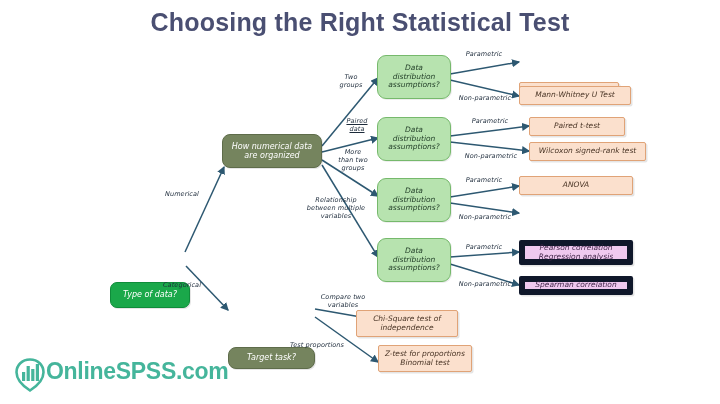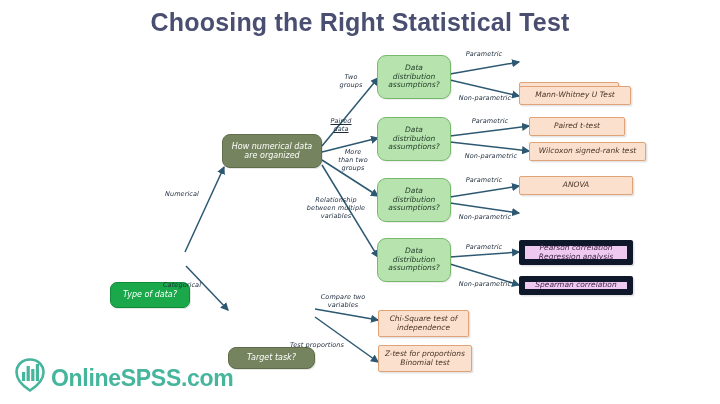--- a/index.html
+++ b/index.html
@@ -119,22 +119,21 @@
     white-space: pre-line;
     letter-spacing: 0.1px;
   }
 
   
   #logo {
     position: absolute;
     left: 14px;
     top: 358px;
     display: flex;
-    align-items: flex-end;
-    gap: 5px;
+    align-items: flex-start;
   }
   #logo-text {
     font-family: "Liberation Sans", sans-serif;
     font-size: 23px;
     font-weight: bold;
     color: #45b59b;
     letter-spacing: -0.3px;
   }
 </style>
 </head>
@@ -206,33 +205,33 @@
 
   <div class="node result" style="left:529px; top:142px; width:117px; height:19px;">Wilcoxon signed-rank test</div>
   <div class="node result" style="left:529px; top:117px; width:96px; height:19px;">Paired t-test</div>
 
   <div class="node result" style="left:519px; top:176px; width:114px; height:19px;font-style:italic;">ANOVA</div>
 
   <div class="node result-purple" style="left:519px; top:240px; width:114px; height:25px;">Pearson correlation
 Regression analysis</div>
   <div class="node result-purple" style="left:519px; top:276px; width:114px; height:19px;">Spearman correlation</div>
 
-  <div class="node result" style="left:378px; top:310px; width:91px; height:27px;">Chi-Square test of
+  <div class="node result" style="left:356px; top:310px; width:102px; height:27px;">Chi-Square test of
 independence</div>
   <div class="node result" style="left:378px; top:345px; width:94px; height:27px;">Z-test for proportions
 Binomial test</div>
 
   <div class="edge-label" style="left:152px; top:190px; width:60px;">Numerical</div>
 
   <div class="edge-label" style="left:152px; top:281px; width:60px;">Categorical</div>
 
   <div class="edge-label" style="left:330px; top:73px; width:42px;">Two
 groups</div>
 
-  <div class="edge-label" style="left:320px; top:117px; width:42px;text-decoration:underline;">Paired
+  <div class="edge-label" style="left:336px; top:117px; width:42px;text-decoration:underline;">Paired
 data</div>
 
   <div class="edge-label" style="left:330px; top:148px; width:46px;">More
 than two
 groups</div>
 
   <div class="edge-label" style="left:294px; top:196px; width:84px;">Relationship
 between multiple
 variables</div>
 

